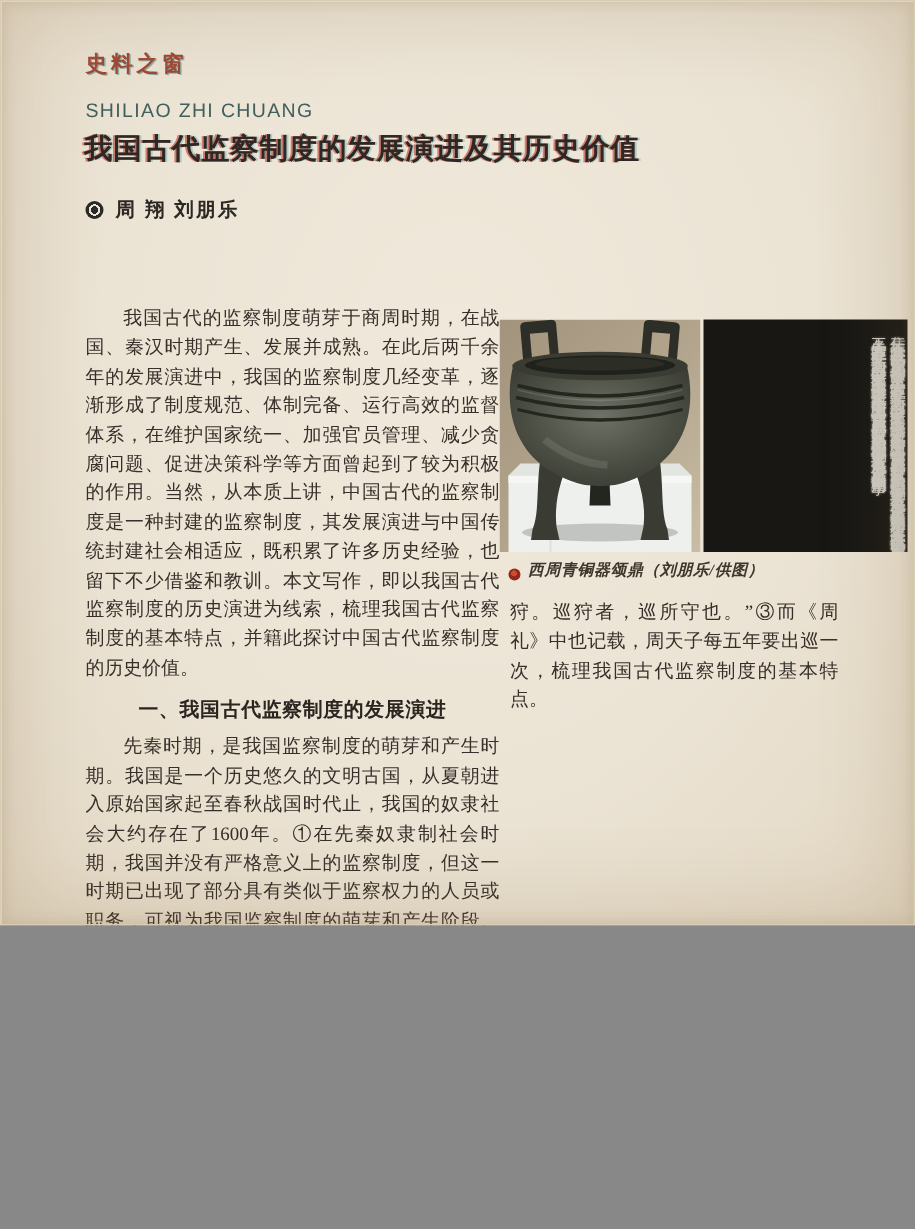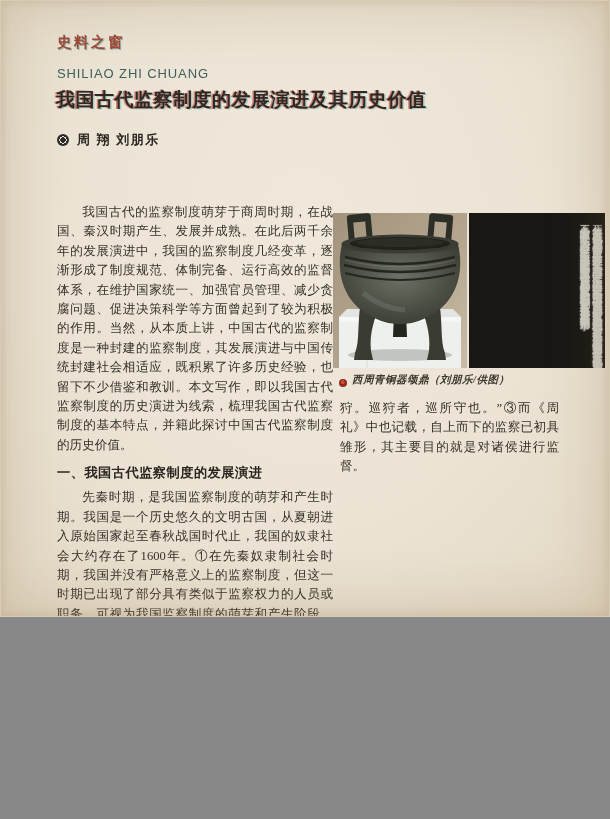--- a/index.html
+++ b/index.html
@@ -47,21 +47,21 @@
     position:absolute; text-align:justify;
     font-size:12.6px; line-height:19.4px; color:#37302a;
   }
   .col-left  { left:57px;  top:203px; width:276px; }
   .col-right { left:340px; top:399px; width:219px; }
   .body-p { margin:0; text-indent:2em; }
   .body-p.noindent { text-indent:0; }
   .sec-h {
     margin:9px 0 6px; font-family:"Liberation Sans", sans-serif;
     font-weight:bold; font-size:13.2px; line-height:18px; letter-spacing:0.5px;
-    color:#2b2520; text-indent:0; text-align:left;
+    color:#2b2520; text-indent:0; text-align:center;
   }
   
   .figure { position:absolute; left:333px; top:213px; width:272px; height:155px; margin:0; display:flex; gap:2px; }
   .photo { width:134px; height:155px; flex:0 0 auto; }
   .rubbing { width:136px; height:155px; flex:0 0 auto; background:#181714; overflow:hidden; }
   .rubbing-text {
     writing-mode: vertical-rl; width:100%; height:100%; box-sizing:border-box;
     padding:3px 2px; overflow:hidden;
     font-family:"Liberation Serif", serif; font-size:10.5px; line-height:12.6px;
     letter-spacing:1.5px; color:#dedcd2; opacity:0.92;
@@ -155,21 +155,21 @@
       <div class="rubbing-text">隹三年五月既死霸甲戌王在周康卲宫旦王各大室即立宰弘右颂入门立中廷尹氏受王命书王呼史虢生册命颂王曰颂命女官司成周贮廿家监司新造贮用宫御赐女玄衣黹屯赤巿朱黄銮旂攸勒用事隹三年五月既死霸甲戌王在周康卲宫旦王各大室即立宰弘右颂入门立中廷尹氏受王命书王呼史虢生册命颂王曰颂命女官司成周贮廿家监司新造贮用宫御赐女玄衣黹屯赤巿朱黄銮旂攸勒用事</div>
     </div>
   </figure>
 
   <div class="caption">
     <span class="cap-dot"></span>
     <span>西周青铜器颂鼎（刘朋乐/供图）</span>
   </div>
 
   <div class="col-right">
-    <p class="body-p noindent">狩。巡狩者，巡所守也。”③而《周礼》中也记载，自上而下的监察已初具雏形，其主要目的就是对诸侯进行监督。</p>
+    <p class="body-p noindent">狩。巡狩者，巡所守也。”③而《周礼》中也记载，周天子每五年要出巡一次，梳理我国古代监察制度的基本特点。</p>
   </div>
 
   <div class="fn-rule"></div>
   <ol class="footnotes">
     <li>① 张笑川主编：《中国社会史导论》，上海教育出版社，2020年8月，第99-100页。</li>
     <li>② 徐中舒：《先秦史论稿》，字的使用，1992年8月，第179页。</li>
     <li>③ （战国）孟轲著；杨伯峻、杨逢彬注译：《孟子》，岳麓书社，2000年7月，第24页。</li>
     <li>④ （战国）韩非著；高振铎、刘乾先译注：《韩非子选译》，巴蜀书社，1990年6月，第242页。</li>
     <li>⑤ 周晓露：《国学经典 商君书译注》，在维护国家统一，2018年9月，第201页。</li>
   </ol>

